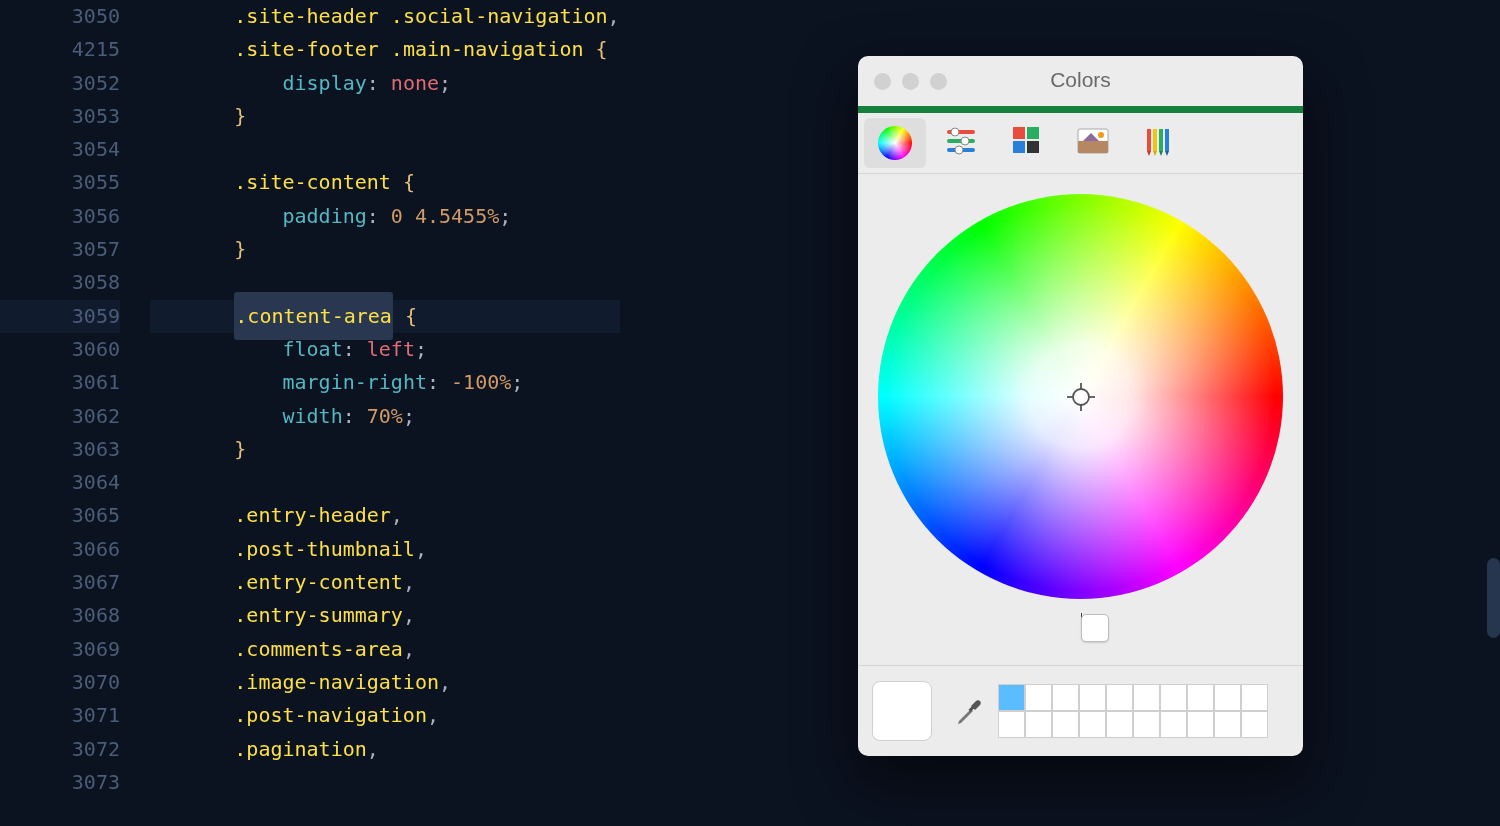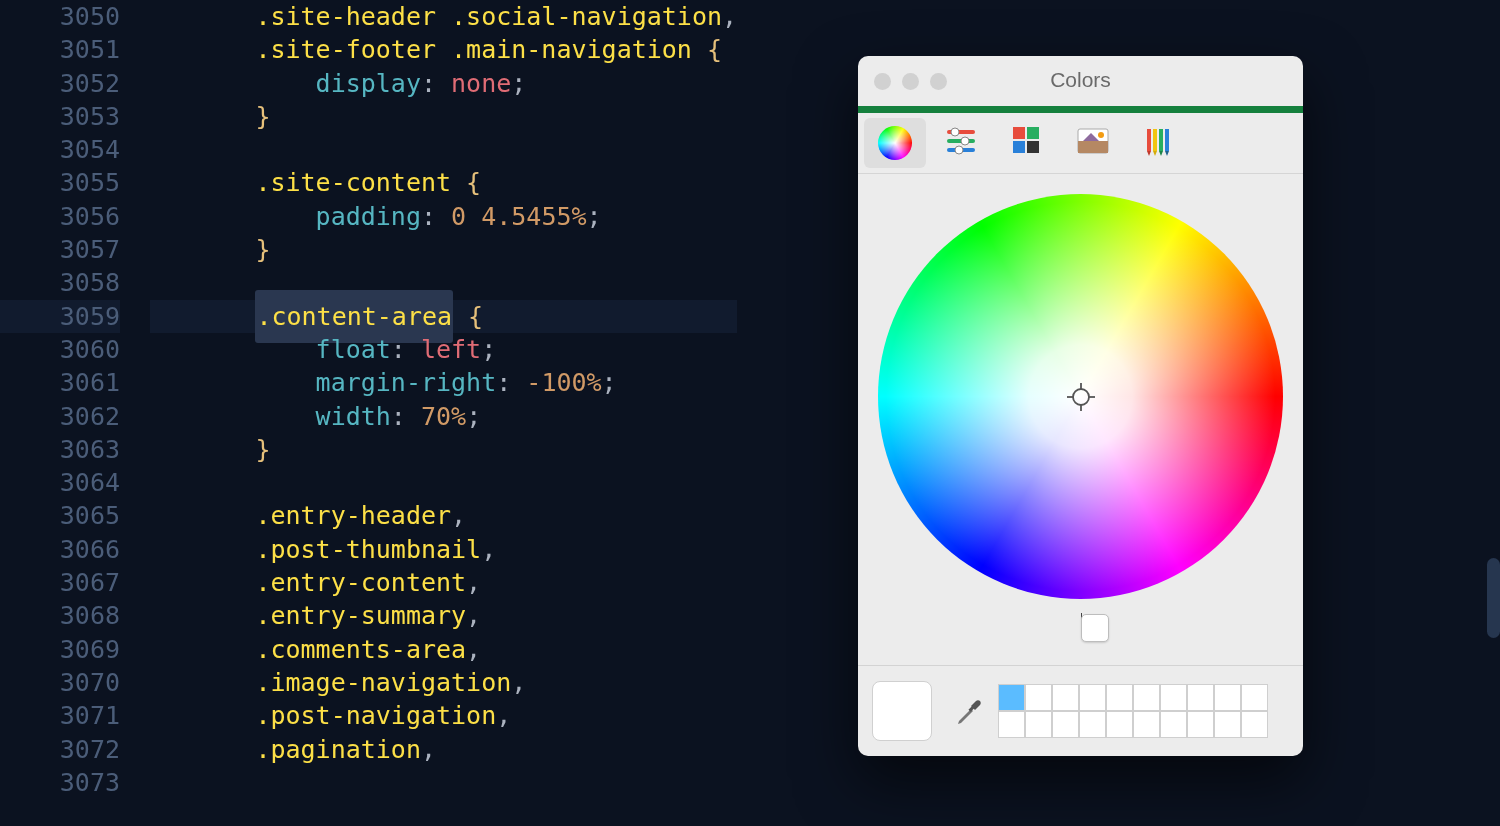--- a/index.html
+++ b/index.html
@@ -1,16 +1,16 @@
 <!DOCTYPE html>
 <html><head>
 <meta charset="utf-8">
 <style>
 html,body{margin:0;padding:0;width:1500px;height:826px;background:#0b1220;font-family:Menlo,Consolas,monospace;overflow:hidden;}
-.editor{position:absolute;left:0;top:0;width:1500px;height:826px;color:#e0d08a;font-size:25px;line-height:33.3px;}
+.editor{position:absolute;left:0;top:0;width:1500px;height:826px;color:#e0d08a;font-size:20px;line-height:33.3px;}
 .gutter{position:absolute;left:0;top:0;width:145px;text-align:right;color:#4b5d79;padding-right:25px;box-sizing:border-box;}
 .code{position:absolute;left:150px;top:0;}
 .ln{height:33.3px;white-space:pre;}
 .gln{height:33.3px;white-space:pre;}
 .gln.cur,.ln.cur{background:#111b2e;}
 .indent{color:#1d2a40;}
 .sel{color:#fde047;}
 .prop{color:#56b6c2;}
 .kw-it{color:#e06c75;}
 .num{color:#d19a66;}
@@ -50,21 +50,21 @@
 .sw.blue{background:#5bbcff;}
 
 .scroll-thumb{position:absolute;right:0;top:558px;width:13px;height:80px;background:#26364f;border-radius:7px;}
 </style>
 </head>
 <body>
 
 <div class="editor">
   <div class="gutter" id="gutter">
       <div class="gln">3050</div>
-      <div class="gln">3051</div>
+      <div class="gln">4215</div>
       <div class="gln">3052</div>
       <div class="gln">3053</div>
       <div class="gln">3054</div>
       <div class="gln">3055</div>
       <div class="gln">3056</div>
       <div class="gln">3057</div>
       <div class="gln">3058</div>
       <div class="gln cur">3059</div>
       <div class="gln">3060</div>
       <div class="gln">3061</div>

